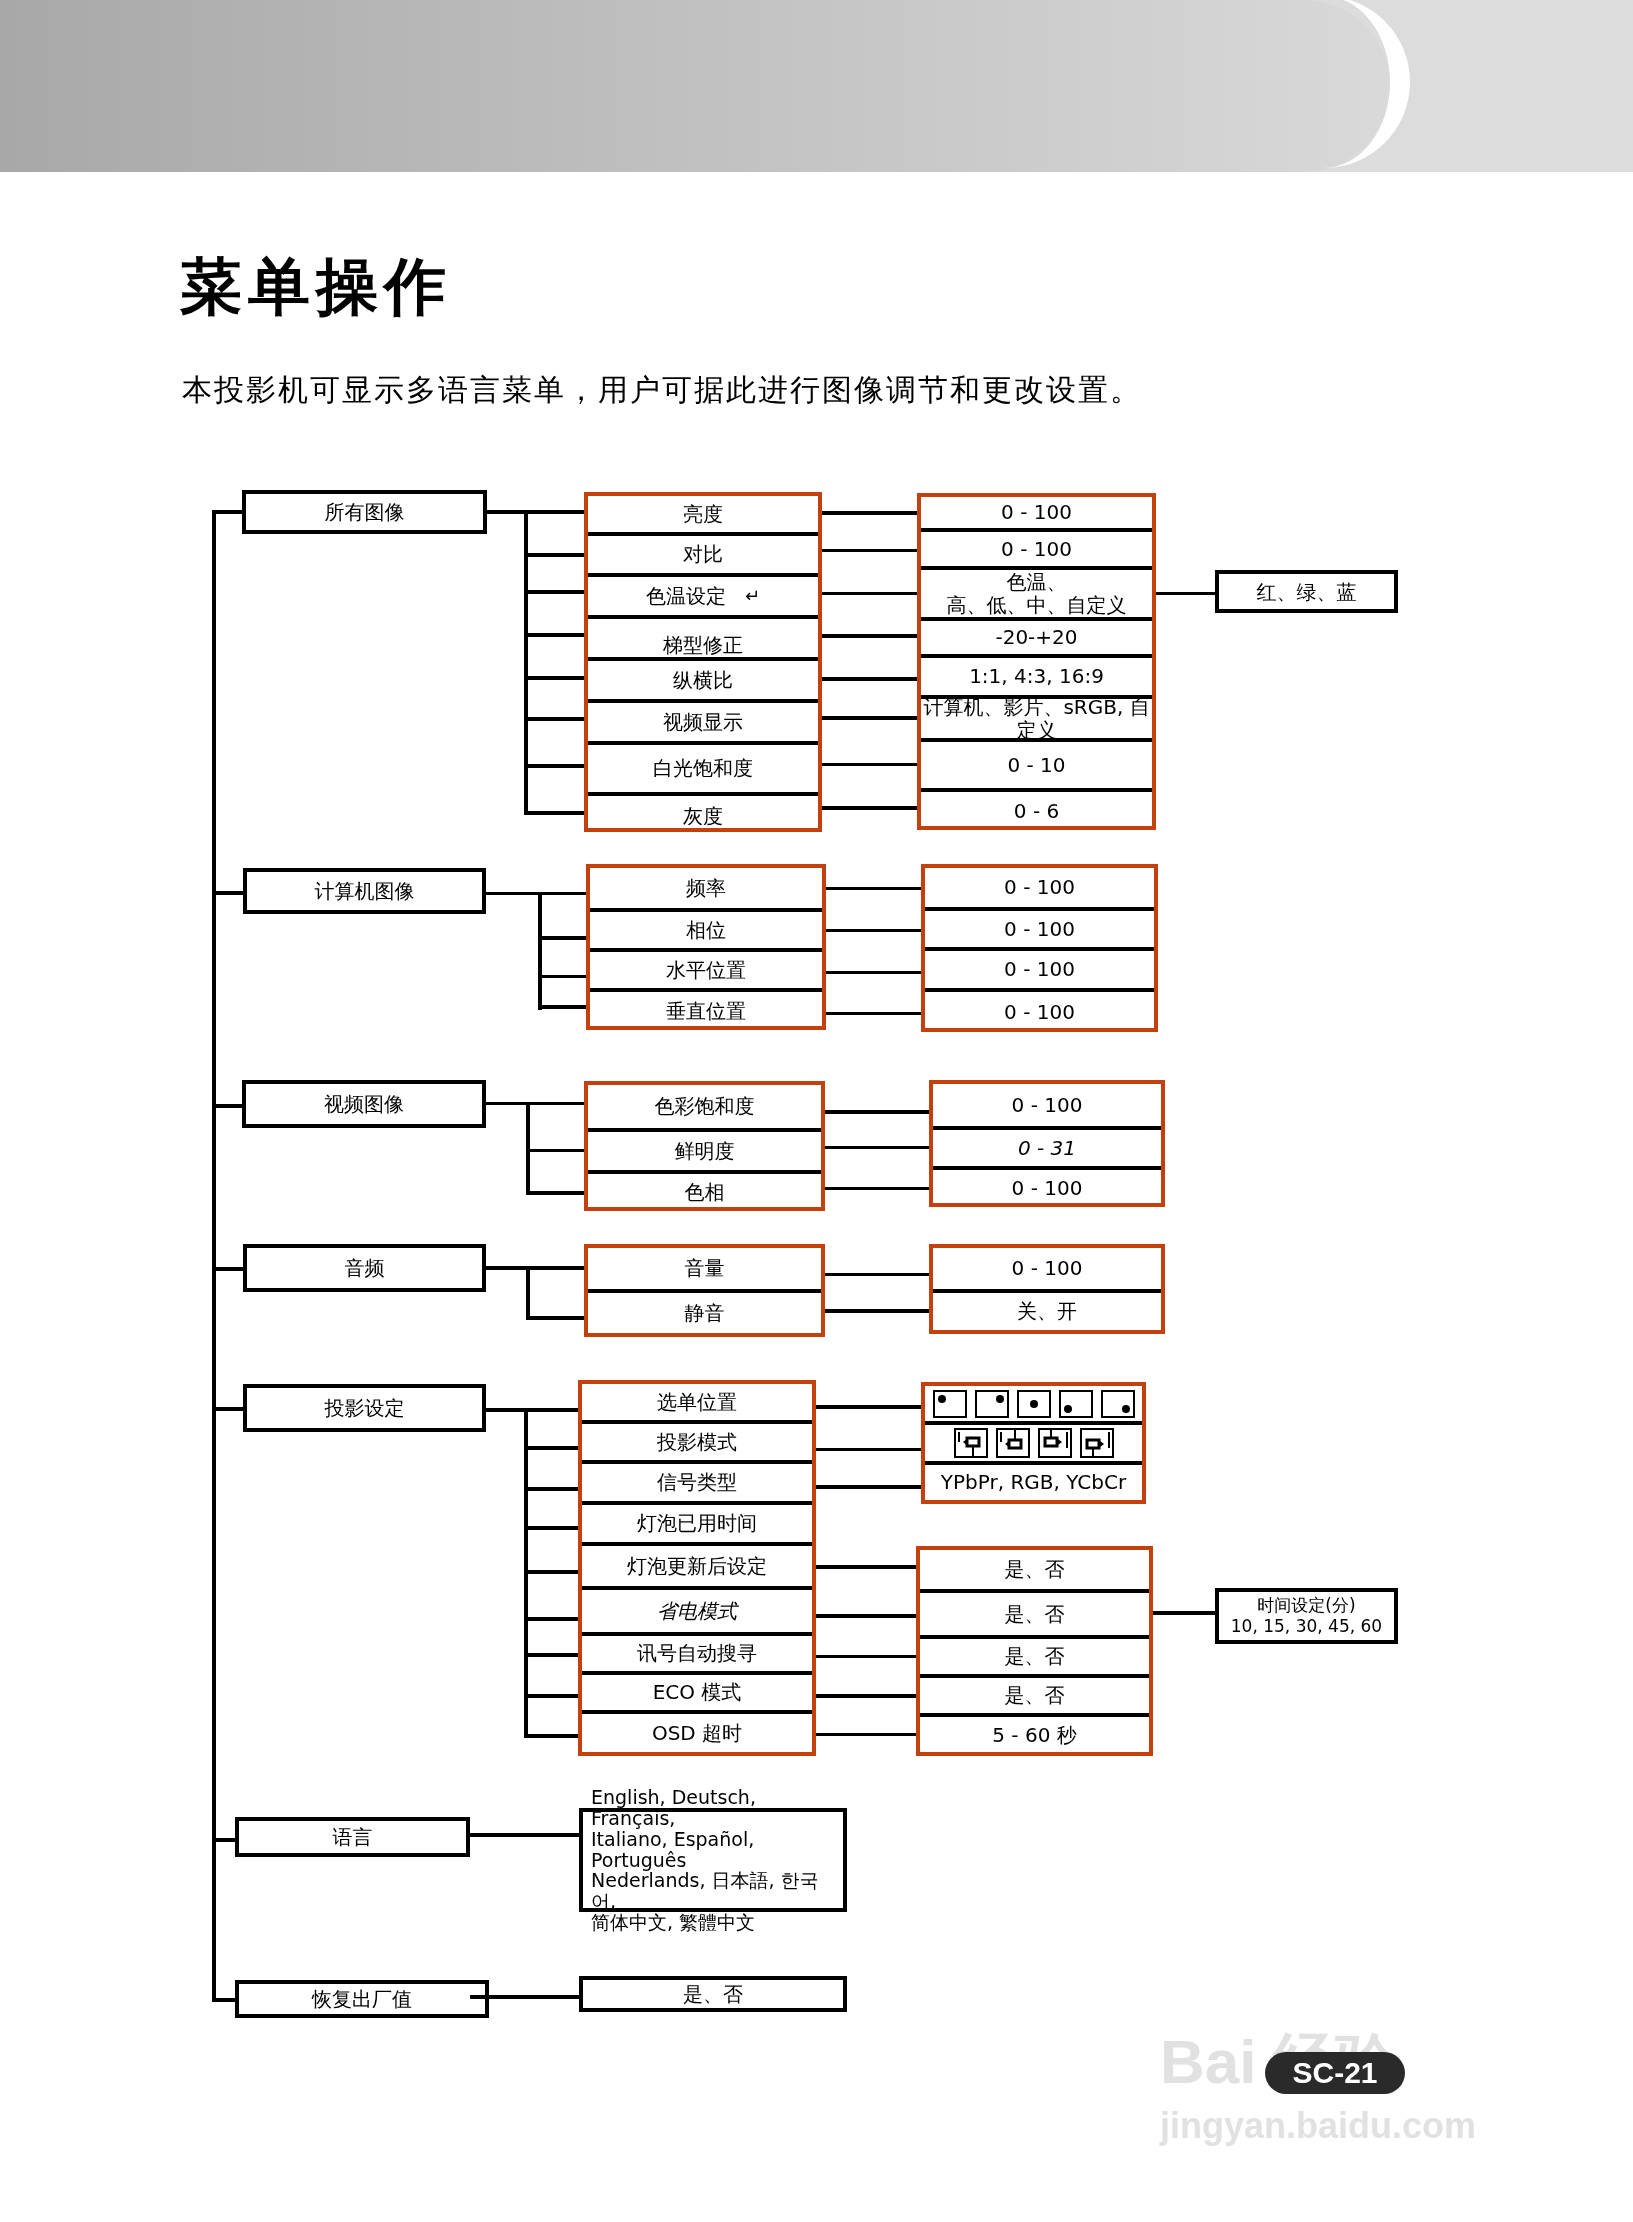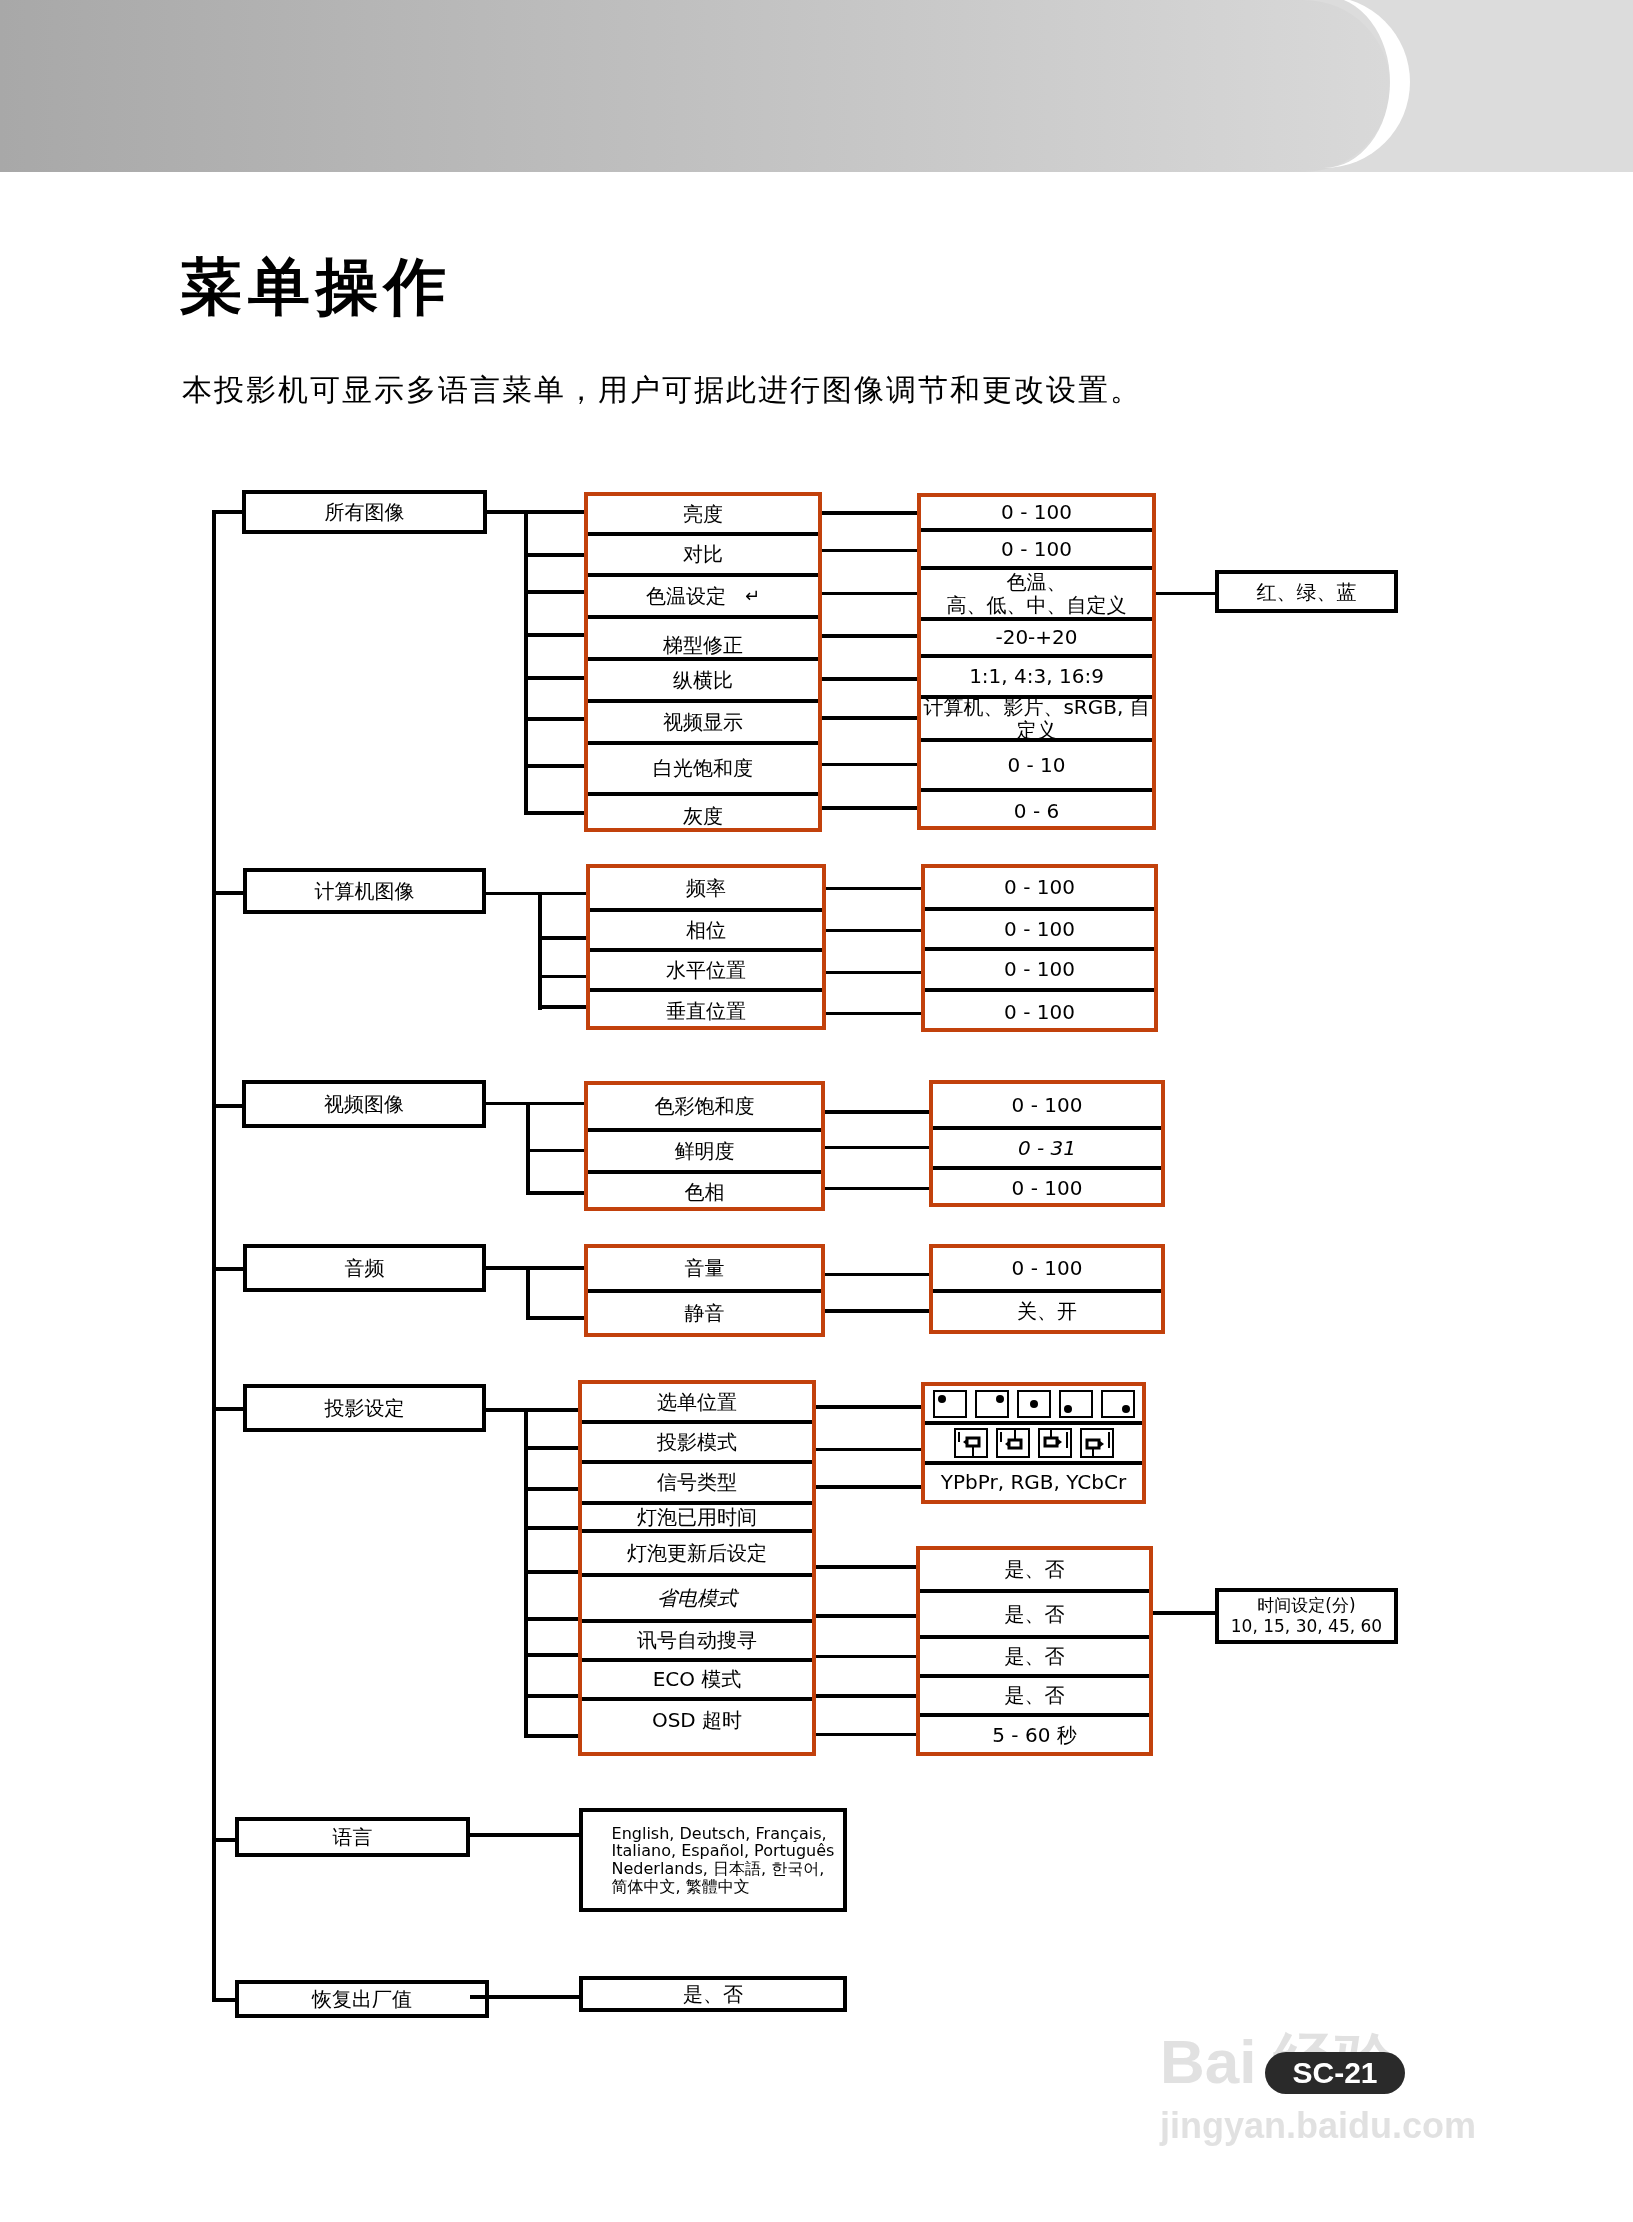--- a/index.html
+++ b/index.html
@@ -8,21 +8,21 @@
   .band-left{position:absolute;left:0;top:0;width:1390px;height:172px;background:linear-gradient(to right,#a8a8a8,#d9d9d9);border-radius:0 86px 86px 0;}
   .band-arc{position:absolute;left:1290px;top:-4px;width:120px;height:172px;border-right:20px solid #fff;border-radius:0 90px 90px 0;box-sizing:border-box;}
   .title{position:absolute;left:180px;top:245px;font-size:62px;font-weight:bold;letter-spacing:6px;}
   .intro{position:absolute;left:182px;top:370px;font-size:30px;letter-spacing:2px;}
   .ln{position:absolute;background:#000;}
   .box{position:absolute;box-sizing:border-box;border:4px solid #000;background:#fff;display:flex;align-items:center;justify-content:center;text-align:center;font-size:20px;line-height:1.2;}
   .stack{position:absolute;box-sizing:border-box;border:4px solid #c2410c;background:#fff;}
   .stack .cell{box-sizing:border-box;border-bottom:4px solid #000;display:flex;align-items:center;justify-content:center;text-align:center;font-size:20px;line-height:1.15;}
   .stack .cell:last-child{border-bottom:none;}
   .small{font-size:17px;}
-  .lang{justify-content:center;text-align:left;padding-left:20px;font-size:16px;line-height:1.1;}
+  .lang{justify-content:flex-start;text-align:left;padding-left:8px;font-size:19px;line-height:1.1;}
   .icons{display:flex;gap:8px;align-items:center;justify-content:center;}
   .posicon{width:34px;height:28px;border:2px solid #000;position:relative;box-sizing:border-box;}
   .posicon .dot{position:absolute;width:8px;height:8px;border-radius:50%;background:#000;}
   .badge{position:absolute;left:1265px;top:2052px;width:140px;height:42px;border-radius:21px;background:#2a2a2a;color:#fff;font-weight:bold;font-size:30px;display:flex;align-items:center;justify-content:center;font-family:"Liberation Sans",sans-serif;}
   .wm{position:absolute;color:rgba(200,200,200,0.55);font-family:"Liberation Sans",sans-serif;font-weight:bold;}
 </style>
 </head>
 <body>
 
 <div class="band"></div>
@@ -230,21 +230,21 @@
 <div class="stack" style="left:578px;top:1380px;width:238px;height:376px;">
   <div class="cell" style="height:40px;">
       <span>选单位置</span>
     </div>
   <div class="cell" style="height:40px;">
       <span>投影模式</span>
     </div>
   <div class="cell" style="height:41px;">
       <span>信号类型</span>
     </div>
-  <div class="cell" style="height:28px;">
+  <div class="cell" style="height:41px;">
       <span>灯泡已用时间</span>
     </div>
   <div class="cell" style="height:44px;">
       <span>灯泡更新后设定</span>
     </div>
   <div class="cell" style="height:46px;font-style:italic;">
       <span>省电模式</span>
     </div>
   <div class="cell" style="height:39px;">
       <span>讯号自动搜寻</span>

